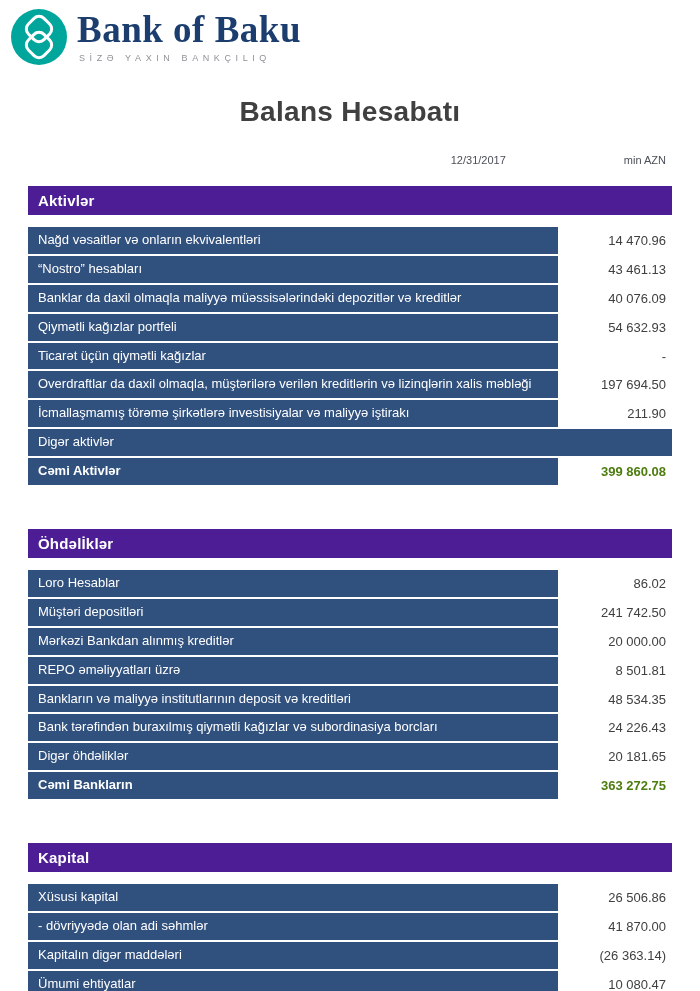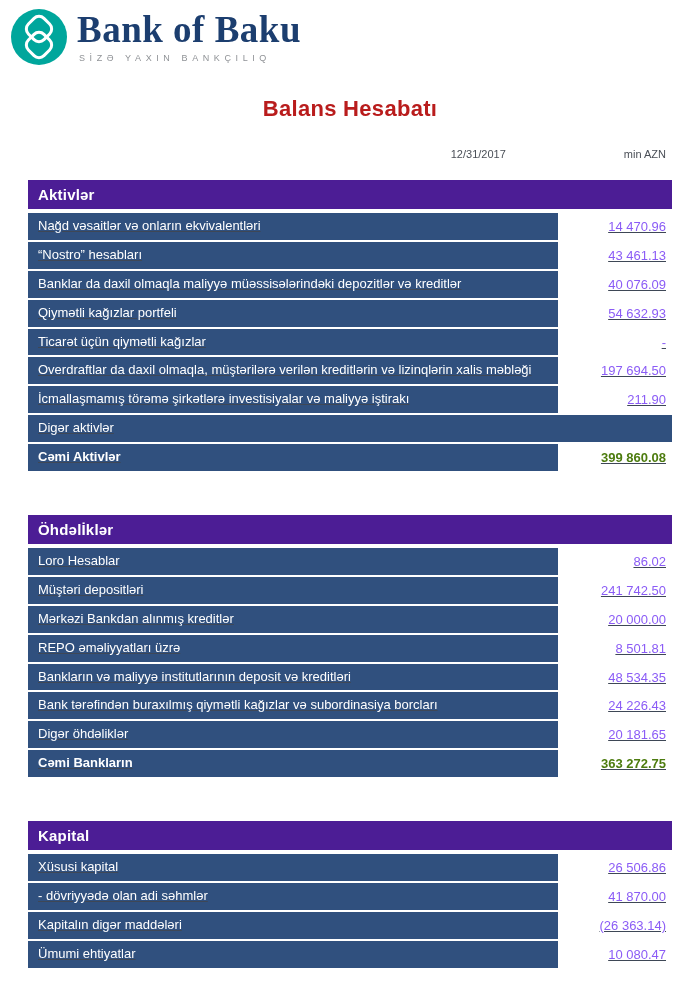--- a/index.html
+++ b/index.html
@@ -29,23 +29,23 @@
     font-size: 9px;
     color: #8f9296;
     letter-spacing: 4.6px;
     margin-top: 5px;
     margin-left: 2px;
   }
 
   
   .title {
     text-align: center;
-    font-size: 22px;
+    font-size: 28px;
     font-weight: bold;
-    color: #b91c1c;
+    color: #404040;
     margin-top: 30px;
     letter-spacing: 0.3px;
   }
   .meta {
     display: flex;
     justify-content: flex-end;
     align-items: baseline;
     font-size: 11px;
     color: #4a4f57;
     margin: 26px 0 20px 0;
@@ -57,40 +57,40 @@
   .balance-section { margin-bottom: 44px; }
   .balance-section:last-child { margin-bottom: 0; }
   .section-header {
     background: #4c1d95;
     color: #ffffff;
     font-weight: bold;
     font-size: 15px;
     padding: 6px 10px;
     letter-spacing: 0.2px;
   }
-  .rows { margin-top: 4px; text-decoration: underline; }
+  .rows { margin-top: 12px; }
   .row { display: flex; align-items: stretch; margin-bottom: 2px; }
   .row-label {
     flex: 1;
     background: #30507e;
     color: #ffffff;
     padding: 5px 10px;
     font-size: 13px;
     line-height: 1.3;
     display: flex;
     align-items: center;
   }
   .row-value {
     width: 114px;
     display: flex;
     align-items: center;
     justify-content: flex-end;
     padding-right: 6px;
     font-size: 13px;
-    color: #8b5cf6;
+    color: #404040;
     background: #ffffff;
   }
   .row.total .row-label { font-weight: bold; }
   .row.total .row-value { font-weight: bold; color: #4d7c0f; text-align: center; }
 </style>
 </head>
 <body>
 
 <div class="page">
 

